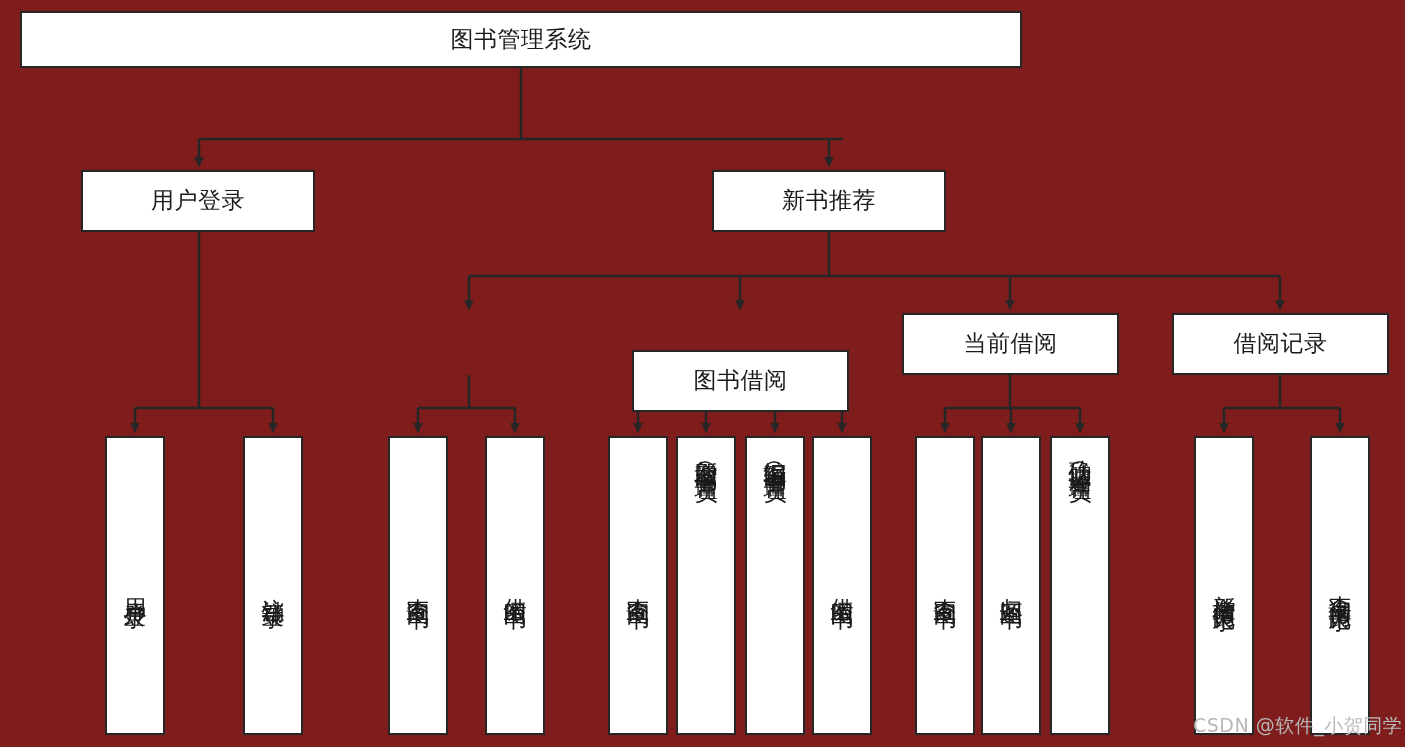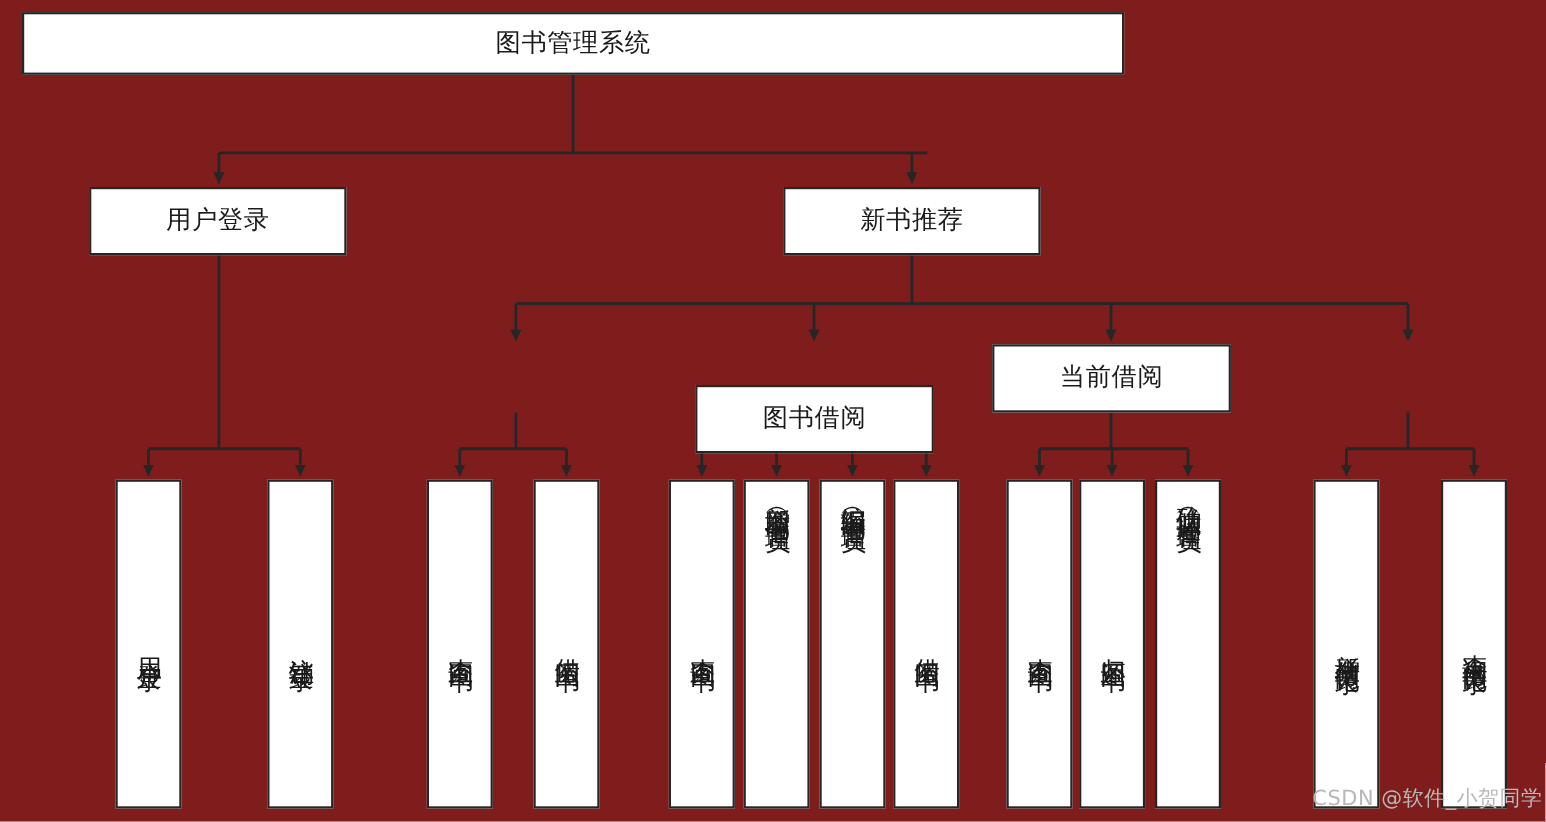--- a/index.html
+++ b/index.html
@@ -131,20 +131,23 @@
   <div class="node h" style="left:712px; top:170px; width:234px; height:62px;">
     <span>新书推荐</span>
   </div>
 
   <div class="node h" style="left:632px; top:313px; width:217px; height:62px;margin-top:37px;">
     <span>图书借阅</span>
   </div>
   <div class="node h" style="left:902px; top:313px; width:217px; height:62px;justify-content:center;">
     <span>当前借阅</span>
   </div>
+  <div class="node h" style="left:1172px; top:313px; width:217px; height:62px;">
+    <span>借阅记录</span>
+  </div>
 
   <div class="node v" style="left:105px; top:436px; width:60px; height:299px;">
     <span class="vtext">用户登录</span>
   </div>
   <div class="node v" style="left:243px; top:436px; width:60px; height:299px;">
     <span class="vtext">注销登录</span>
   </div>
 
   <div class="node v" style="left:388px; top:436px; width:60px; height:299px;">
     <span class="vtext">查询图书</span>

